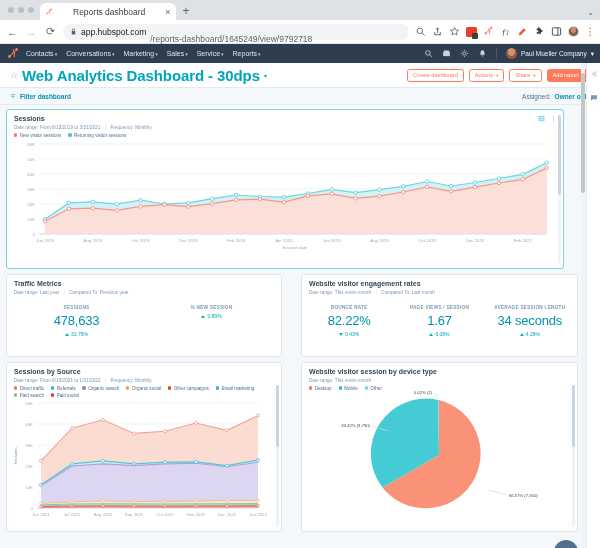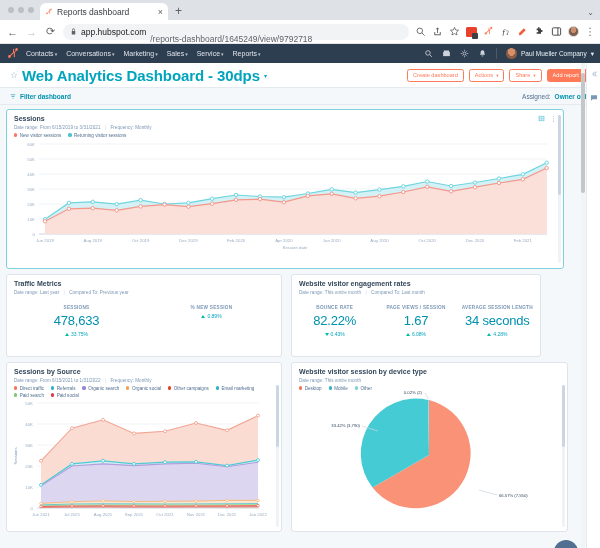--- a/index.html
+++ b/index.html
@@ -14,21 +14,21 @@
   
   .browser { width: 600px; height: 548px; position: relative; }
   .tabstrip {
     height: 20px; background: #dee1e6;
     display: flex; align-items: flex-end; padding-left: 6px; position: relative;
   }
   .win-dots { display: flex; gap: 4px; align-items: center; height: 20px; padding: 0 6px 0 2px; }
   .dot { width: 6px; height: 6px; border-radius: 50%; background: #bbbfc4; }
   .tab {
     height: 17px; background: #fff; border-radius: 6px 6px 0 0;
-    display: flex; align-items: center; gap: 4px;
+    display: flex; align-items: center; gap: 20px;
     padding: 3px 5px; min-width: 128px; font-size: 8.5px; color: #3c4043;
   }
   .tab-fav { width: 8px; height: 8px; flex: 0 0 8px; }
   .tab-title { flex: 1; white-space: nowrap; overflow: hidden; }
   .tab-x { font-size: 9px; color: #5f6368; }
   .newtab { font-size: 12px; color: #5f6368; padding: 0 7px 2px 7px; }
   .tabstrip-chev { position: absolute; right: 6px; bottom: 3px; font-size: 8px; color: #5f6368; }
 
   .omnibar {
     height: 24px; background: #fff; display: flex; align-items: center;
@@ -99,21 +99,21 @@
     height: 17px; display: flex; align-items: center; padding: 0 10px;
     font-size: 6.5px; border-bottom: 1px solid #e5eaef; background: #f5f8fa;
   }
   .filter-left { display: flex; align-items: center; gap: 4px; color: #0091ae; font-weight: 700; }
   .filter-ico { width: 6px; height: 7px; }
   .filter-right { margin-left: auto; display: flex; gap: 4px; color: #516f90; }
   .filter-right .lnk { color: #0091ae; font-weight: 700; }
 
   
   .grid { padding: 4px 6px 0 6px; display: flex; flex-direction: column; gap: 5px; }
-  .row { display: flex; gap: 9px; }
+  .row { display: flex; gap: 19px; }
   .card {
     background: #fff; border: 1px solid #dfe3eb; border-radius: 3px;
     position: relative; overflow: hidden;
   }
   .card.sel { border: 1.5px solid #7fd1de; }
   .card-head { padding: 5px 7px 0 7px; }
   .card-title { font-size: 7px; font-weight: 700; color: #33475b; }
   .card-meta { font-size: 4.6px; color: #7c98b6; margin-top: 2.5px; letter-spacing: 0.05px; }
   .card-meta .sep { color: #cbd6e2; margin: 0 3px; }
   .card-ico-grp { position: absolute; top: 5px; right: 6px; display: flex; align-items: center; gap: 5px; }
@@ -477,21 +477,21 @@
             <div class="kpi">
               <div class="kpi-label">% NEW SESSION</div>
               <div class="kpi-delta up">
                   <span class="tri-up"></span>
                   <span>0.89%</span>
                 </div>
             </div>
           </div>
         </div>
 
-        <div class="card" style="width:250px;height:83px">
+        <div class="card" style="width:277px;height:83px">
           <div class="card-head">
             <div class="card-title">Website visitor engagement rates</div>
             <div class="card-meta">
               <span>Date range: This entire month</span>
               <span class="sep">|</span>
               <span>Compared To: Last month</span>
             </div>
           </div>
           <div class="kpi-row">
             <div class="kpi">

